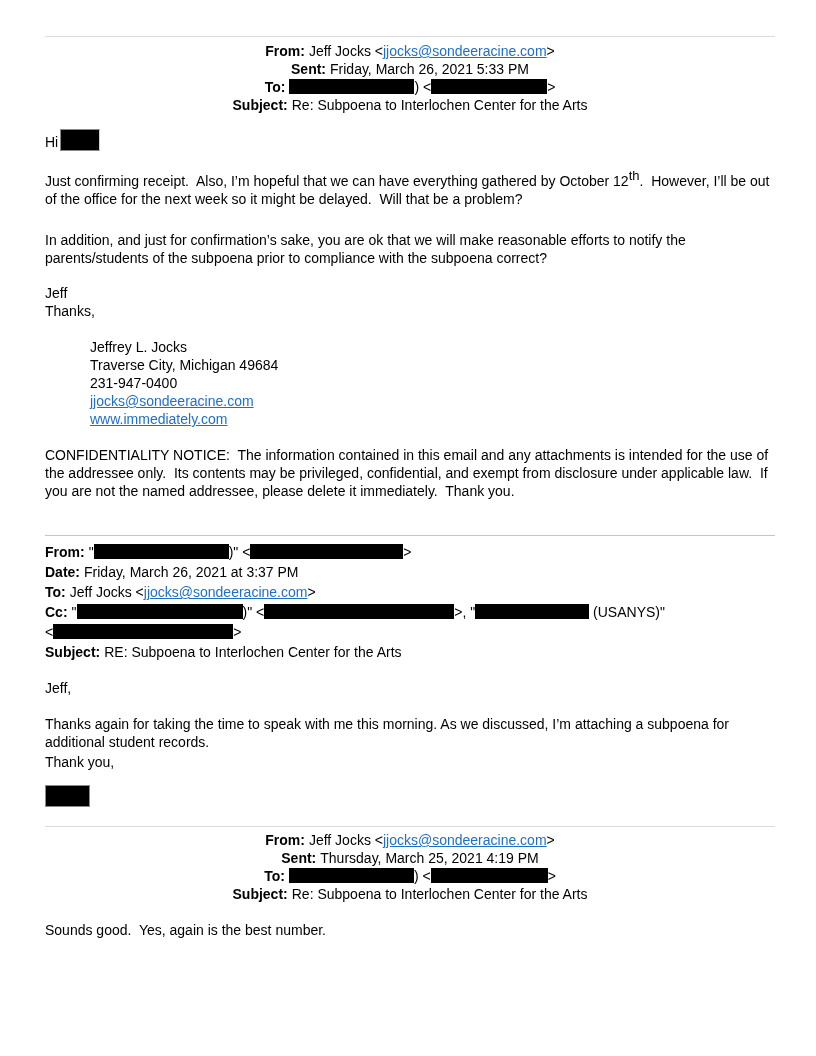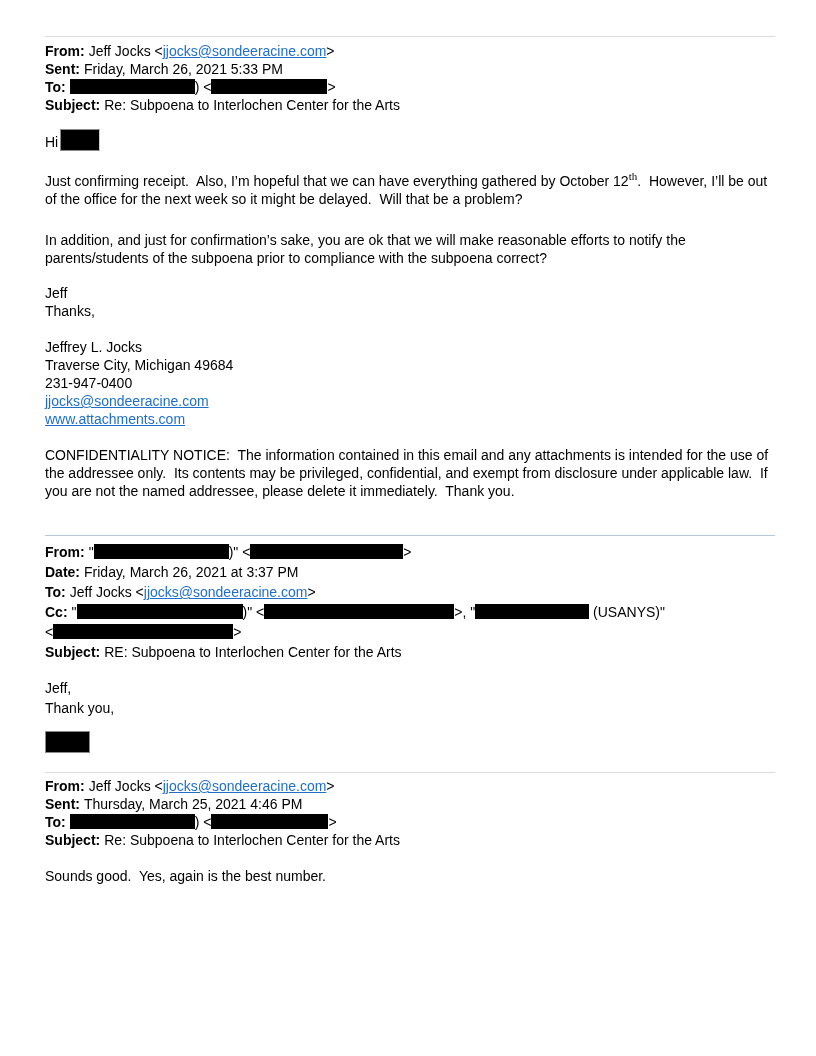--- a/index.html
+++ b/index.html
@@ -4,30 +4,30 @@
 <style>
   html,body{margin:0;padding:0;background:#ffffff;}
   .page{
     width:816px;height:1056px;box-sizing:border-box;
     padding:0 41px 0 45px;background:#fff;overflow:hidden;
     font-family:"Liberation Sans","DejaVu Sans",sans-serif;
     font-size:14px;color:#000;position:relative;
   }
   .divider{border-top:1px solid #dcdcdc;height:0;}
   .divider.blue{border-top:1px solid #b5c9dc;}
-  .hdr div{line-height:18px;white-space:nowrap;}
+  .hdr div{line-height:18px;white-space:nowrap;text-align:center;}
   .hdr2 div{line-height:20px;white-space:nowrap;}
   .lbl{font-weight:bold;margin-right:4px;}
   .body-text{white-space:pre-wrap;line-height:18px;margin:0;}
   a.link{color:#1f6fc8;text-decoration:underline;cursor:pointer;}
   .bar{display:inline-block;background:#000;height:15px;vertical-align:-2px;}
   .bar.tall{height:20px;vertical-align:-4px;margin-left:2px;border:1px solid #8a8a8a;border-right-color:#cfcfcf;}
   .redact-block{width:43px;height:20px;background:#000;border:1px solid #8a8a8a;}
-  sup{font-size:11px;line-height:0;vertical-align:super;font-family:Liberation Serif, serif;}
-  .sig div{line-height:18px;}
+  sup{font-size:13px;line-height:0;vertical-align:super;}
+  .sig div{line-height:18px;margin-left:45px;}
 </style>
 </head>
 <body>
 
 <div class="page">
 
   <div class="divider" style="margin-top:36px"></div>
 
   <div class="hdr" style="margin-top:5px">
     <div><span class="lbl">From:</span><span>Jeff Jocks &lt;</span><a class="link">jjocks@sondeeracine.com</a><span>&gt;</span></div>
@@ -45,47 +45,48 @@
   <div style="margin-top:17px">
     <div style="line-height:18px">Jeff</div>
     <div style="line-height:18px">Thanks,</div>
   </div>
 
   <div class="sig" style="margin-top:18px">
     <div>Jeffrey L. Jocks</div>
     <div>Traverse City, Michigan 49684</div>
     <div>231-947-0400</div>
     <div><a class="link">jjocks@sondeeracine.com</a></div>
-    <div><a class="link">www.attachments.com</a></div>
+    <div><a class="link">www.immediately.com</a></div>
   </div>
 
   <p class="body-text" style="margin-top:18px"><span>CONFIDENTIALITY NOTICE:  The information contained in this email and any attachments is intended for the use of the addressee only.  Its contents may be privileged, confidential, and exempt from disclosure under applicable law.  If you are not the named addressee, please delete it immediately.  Thank you.</span></p>
 
   <div class="divider blue" style="margin-top:35px"></div>
 
   <div class="hdr2" style="margin-top:6px">
     <div><span class="lbl">From:</span><span>"</span><span class="bar" style="width:135px"></span><span>)" &lt;</span><span class="bar" style="width:153px"></span><span>&gt;</span></div>
     <div><span class="lbl">Date:</span><span>Friday, March 26, 2021 at 3:37 PM</span></div>
     <div><span class="lbl">To:</span><span>Jeff Jocks &lt;</span><a class="link">jjocks@sondeeracine.com</a><span>&gt;</span></div>
     <div><span class="lbl">Cc:</span><span>"</span><span class="bar" style="width:166px"></span><span>)" &lt;</span><span class="bar" style="width:190px"></span><span>&gt;, "</span><span class="bar" style="width:114px"></span><span> (USANYS)"</span></div>
     <div><span>&lt;</span><span class="bar" style="width:180px"></span><span>&gt;</span></div>
     <div><span class="lbl">Subject:</span><span>RE: Subpoena to Interlochen Center for the Arts</span></div>
   </div>
 
   <div style="margin-top:17px;line-height:18px">Jeff,</div>
 
+  <p class="body-text" style="margin-top:18px"><span>Thanks again for taking the time to speak with me this morning. As we discussed, I’m attaching a subpoena for additional student records.</span></p>
 
   <div style="margin-top:2px;line-height:18px">Thank you,</div>
 
   <div class="redact-block" style="margin-top:14px"></div>
 
   <div class="divider" style="margin-top:19px"></div>
 
   <div class="hdr" style="margin-top:4px">
     <div><span class="lbl">From:</span><span>Jeff Jocks &lt;</span><a class="link">jjocks@sondeeracine.com</a><span>&gt;</span></div>
-    <div><span class="lbl">Sent:</span><span>Thursday, March 25, 2021 4:46 PM</span></div>
+    <div><span class="lbl">Sent:</span><span>Thursday, March 25, 2021 4:19 PM</span></div>
     <div><span class="lbl">To:</span><span class="bar" style="width:125px"></span><span>) &lt;</span><span class="bar" style="width:117px"></span><span>&gt;</span></div>
     <div><span class="lbl">Subject:</span><span>Re: Subpoena to Interlochen Center for the Arts</span></div>
   </div>
 
   <p class="body-text" style="margin-top:18px"><span>Sounds good.  Yes, again is the best number.</span></p>
 
 </div>
 
 </body></html>

